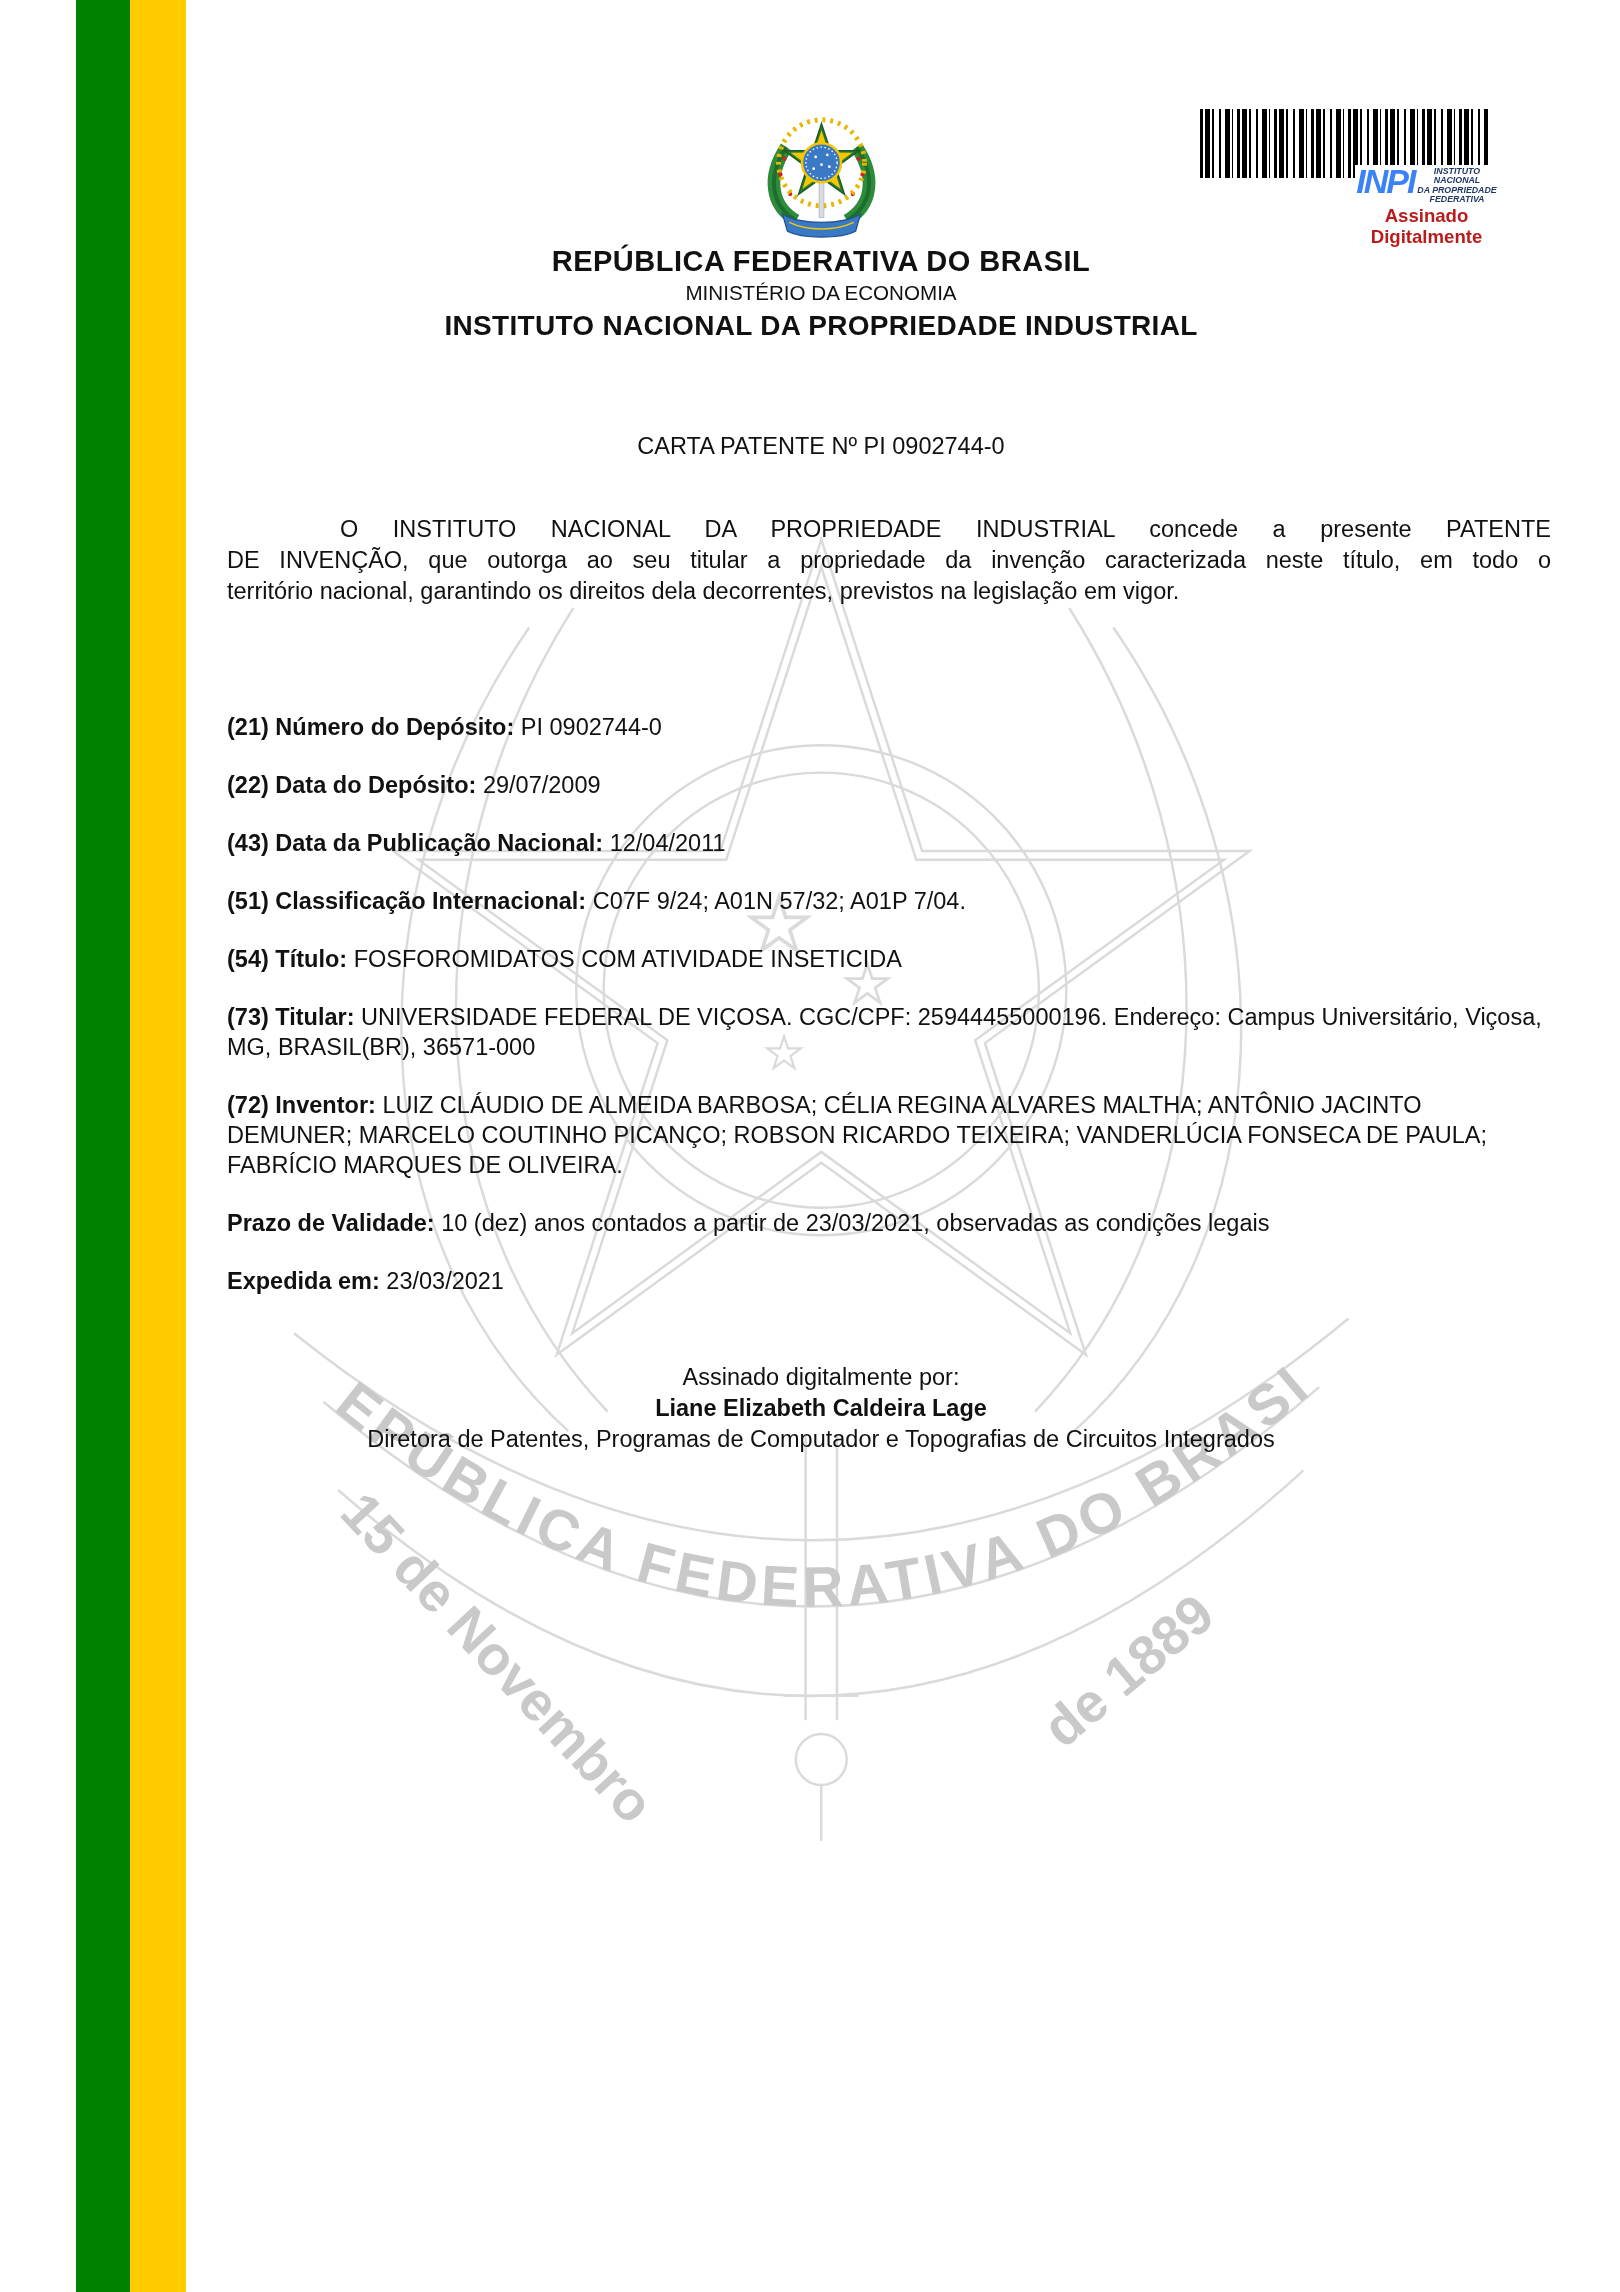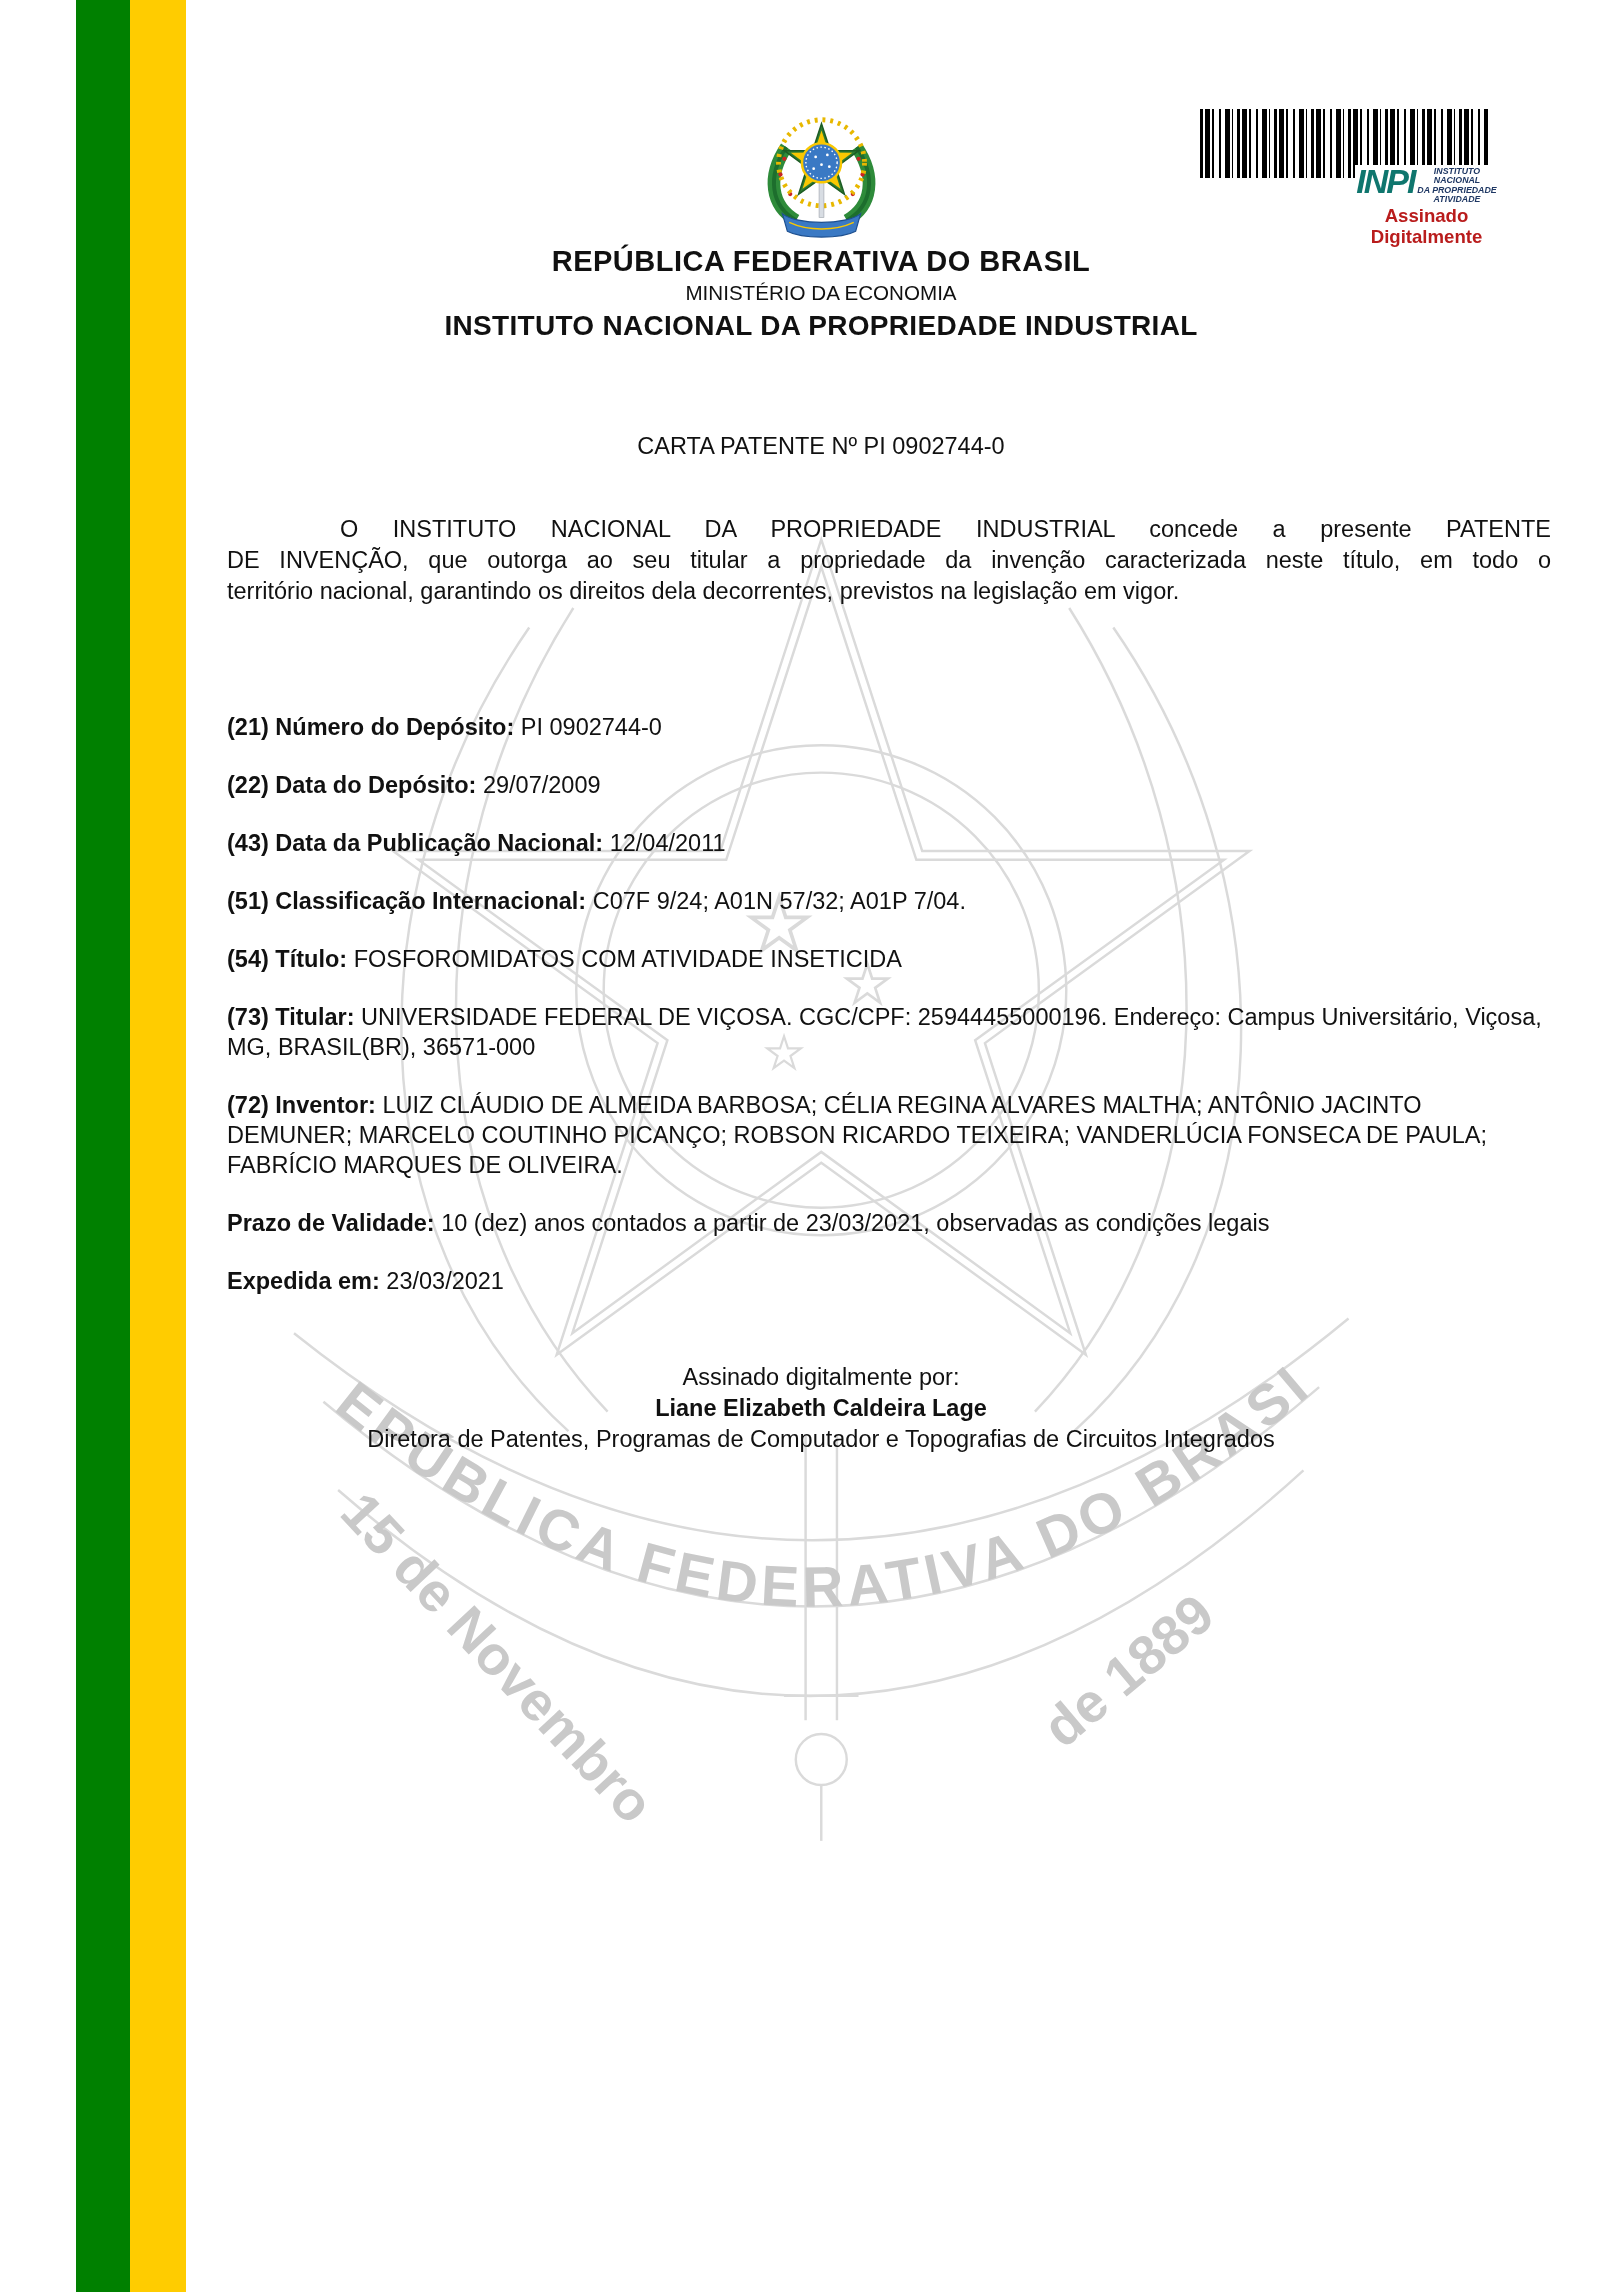--- a/index.html
+++ b/index.html
@@ -99,26 +99,26 @@
     </text>
     <text class="wm-text" font-size="56" transform="translate(345,1545) rotate(47)">15 de Novembro</text>
     <text class="wm-text" font-size="56" transform="translate(1085,1785) rotate(-40)">de 1889</text>
   </svg>
 
   <div class="content">
 
     <div class="barcode"></div>
     <div class="stamp">
       <div class="inpi-row">
-        <span class="inpi-big" style="color: #0f766e; font-style: italic;">INPI</span>
+        <span class="inpi-big" style="color: #3b82f6; font-style: italic;">INPI</span>
         <span class="inpi-org">
           <span>INSTITUTO</span>
           <span>NACIONAL</span>
           <span>DA PROPRIEDADE</span>
-          <span>ATIVIDADE</span>
+          <span>FEDERATIVA</span>
         </span>
       </div>
       <div class="signed-red" style="color: #b91c1c;">
         <div>Assinado</div>
         <div>Digitalmente</div>
       </div>
     </div>
 
     <div class="header-block">
       <svg class="emblem-svg" viewBox="0 0 132 136">

